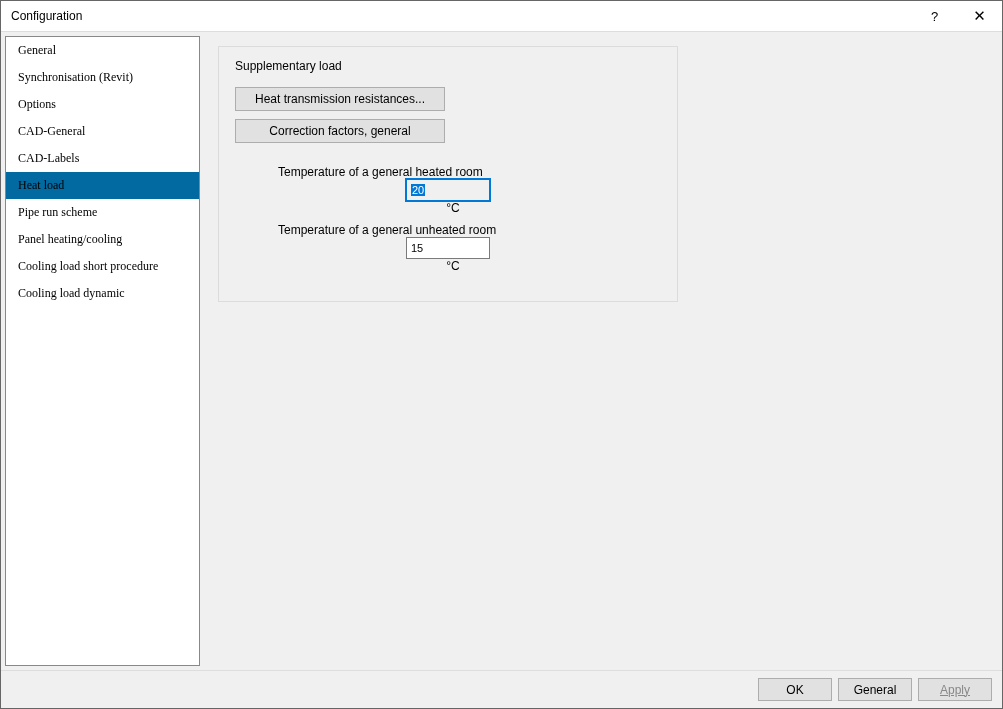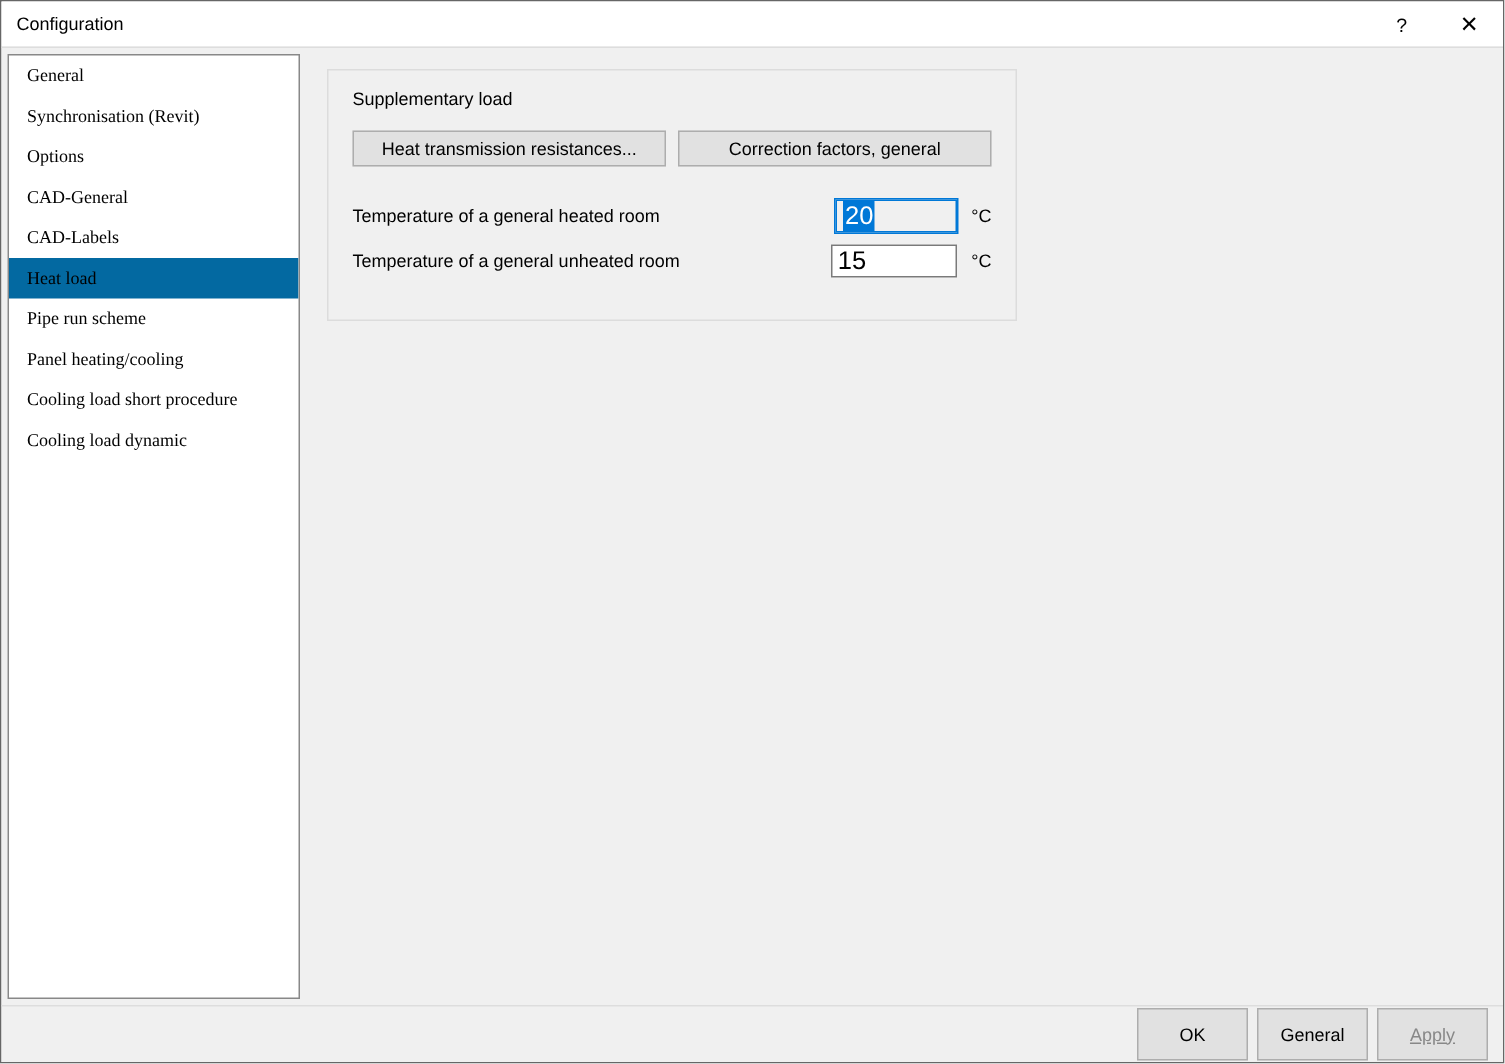--- a/index.html
+++ b/index.html
@@ -63,45 +63,46 @@
     border: 1px solid #dcdcdc;
     background: #f0f0f0;
     padding: 12px 16px 20px 16px;
     width: 460px;
   }
   .group-title {
     font-size: 12px;
     margin-bottom: 14px;
   }
   .btn-stack {
-    display: flex; flex-direction: row; gap: 8px;
+    display: flex; flex-direction: column; gap: 8px;
     margin-bottom: 22px;
   }
   .std-btn {
     width: 210px;
     height: 24px;
     background: #e1e1e1;
     border: 1px solid #adadad;
     font-size: 12px;
     font-family: inherit;
     cursor: pointer;
     padding: 0;
   }
   .field-row {
     display: flex; align-items: center;
     margin-bottom: 8px;
+    flex-direction: column;
   }
   .field-label {
     width: 340px;
     font-size: 12px;
   }
   .field-input {
     width: 84px; height: 22px;
     border: 1px solid #7a7a7a;
-    font-size: 17px;
+    font-size: 11px;
     font-family: inherit;
     padding: 0 4px;
   }
   .field-input.focused {
     border: 1px solid #0078d7;
     outline: 1px solid #0078d7;
   }
   .field-input.focused::selection { background: #0078d7; color:#fff; }
   .unit {
     margin-left: 10px;
@@ -109,21 +110,21 @@
   }
   .footer {
     height: 38px;
     background: #f0f0f0;
     display: flex; align-items: center; justify-content: flex-end;
     padding-right: 10px;
     gap: 6px;
     border-top: 1px solid #ddd;
   }
   .footer-btn {
-    width: 74px; height: 35px;
+    width: 74px; height: 23px;
     background: #e1e1e1;
     border: 1px solid #adadad;
     font-size: 12px;
     font-family: inherit;
     cursor: pointer;
   }
   .footer-btn.disabled {
     color: #888;
     cursor: default;
     text-decoration: underline;

